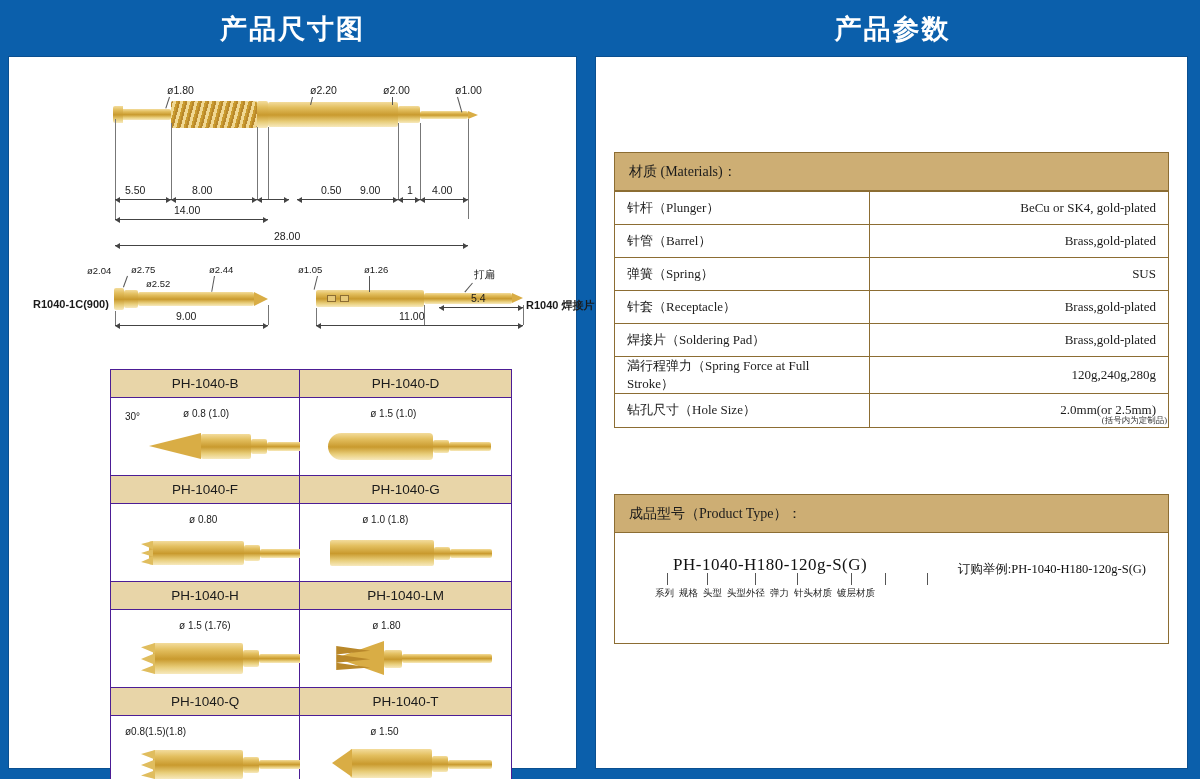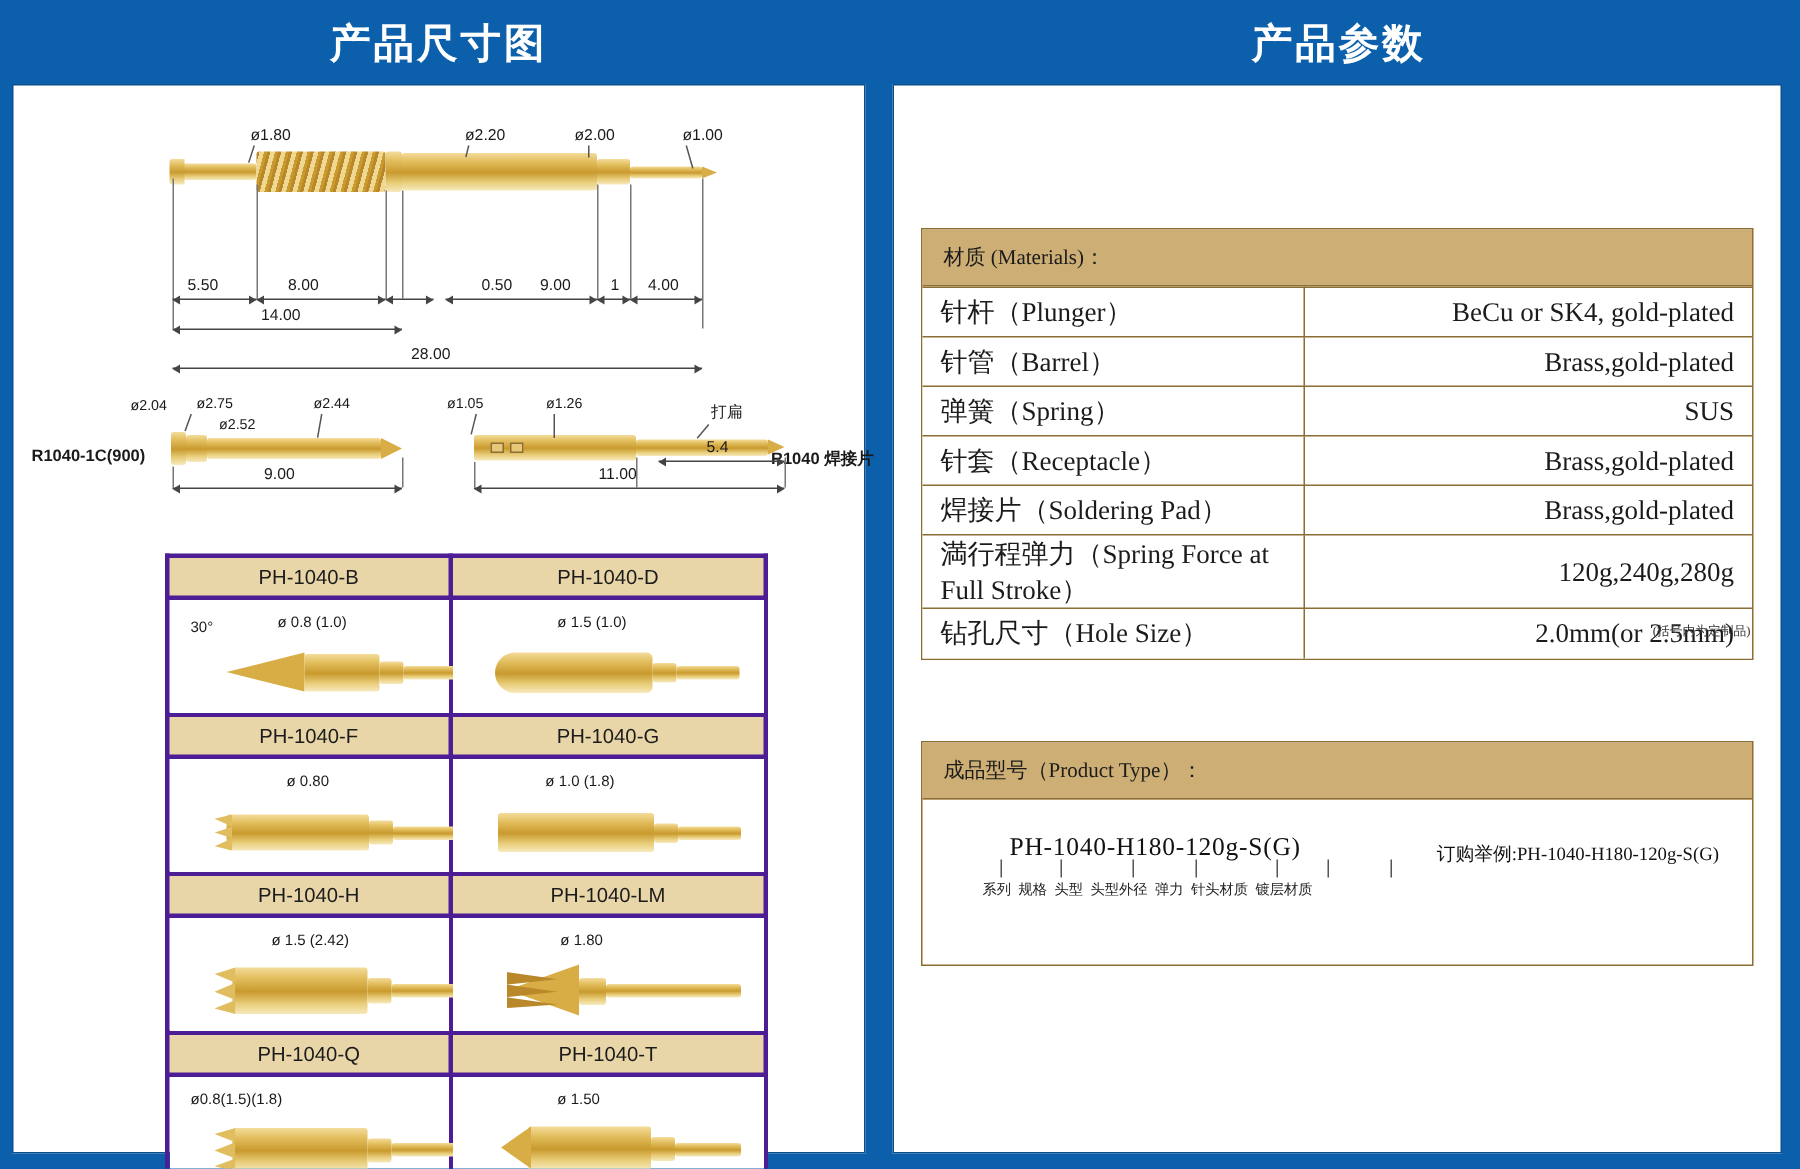--- a/index.html
+++ b/index.html
@@ -35,21 +35,21 @@
 
   
   .draw { position:absolute; left:0; top:0; right:0; height:250px; }
   .dwg-label {
     position:absolute;
     font-size:10.5px;
     color:#1a1a1a;
     white-space:nowrap;
   }
   .dwg-label.small { font-size:9.5px; }
-  .dwg-label.bold { font-weight:bold; font-size:11px; }
+  .dwg-label.bold { font-weight:bold; font-size:11px;margin-left:12px; }
 
   .pin-body {
     position:absolute;
     background:linear-gradient(to bottom,#f3dc9c 0%,#e3bf5f 22%,#c99a2e 52%,#e8cd79 78%,#f7e9bd 100%);
     border-radius:2px;
   }
   .pin-body.soft { border-radius:3px; }
   .spring {
     position:absolute;
     background:
@@ -93,21 +93,21 @@
   
   .vtable {
     position:absolute;
     left:101px;
     top:312px;
     width:402px;
     border:1px solid #8c6d33;
     border-collapse:collapse;
   }
   .vtable td {
-    border:3px solid #4c1d95;
+    border:1px solid #4c1d95;
     padding:0;
     vertical-align:middle;
   }
   .vhead {
     background:#e8d5a8;
     text-align:center;
     font-size:13.5px;
     color:#1b1b1b;
     height:28px;
   }
@@ -135,21 +135,21 @@
     border-bottom:1px solid #8c6d33;
   }
   table.mat {
     width:100%;
     border-collapse:collapse;
     background:#fff;
   }
   table.mat td {
     border:1px solid #8c6d33;
     height:33px;
-    font-size:18px;
+    font-size:13px;
     color:#1b1b1b;
     padding:0 12px;
   }
   table.mat td:first-child { width:46%; border-left:none; }
   table.mat td:last-child { border-right:none;text-align:right; }
   table.mat tr:last-child td { border-bottom:none; }
   .note {
     position:absolute;
     right:20px;
     font-size:8.5px;
@@ -357,21 +357,21 @@
             <div class="pin-body" style="left:134px; top:43px; width:16px; height:13px;"></div>
             <div class="pin-body" style="left:150px; top:45px; width:42px; height:9px;"></div>
           </td>
         </tr>
         <tr>
           <td class="vhead">PH-1040-H</td>
           <td class="vhead">PH-1040-LM</td>
         </tr>
         <tr>
           <td class="vcell">
-            <div class="dwg-label" style="left:68px; top:10px;">ø 1.5 (2.42)</div>
+            <div class="dwg-label" style="left:68px; top:10px;">ø 1.5 (1.76)</div>
             <div class="pin-body" style="left:42px; top:33px; width:90px; height:31px;"></div>
             <div style="position:absolute; left:30px; top:33px; width:14px; height:31px; background:#e0bd5e;
                clip-path:polygon(100% 0,0 14%,100% 33%,0 52%,100% 70%,0 88%,100% 100%);"></div>
             <div class="pin-body" style="left:132px; top:40px; width:16px; height:17px;"></div>
             <div class="pin-body" style="left:148px; top:44px; width:44px; height:9px;"></div>
           </td>
           <td class="vcell">
             <div class="dwg-label" style="left:72px; top:10px;">ø 1.80</div>
             <div class="tip-cone" style="left:36px; top:31px; border-right:48px solid #d9ad45; border-top:17px solid transparent; border-bottom:17px solid transparent;"></div>
             <div style="position:absolute; left:36px; top:36px; width:34px; height:24px; background:#b9882a;

